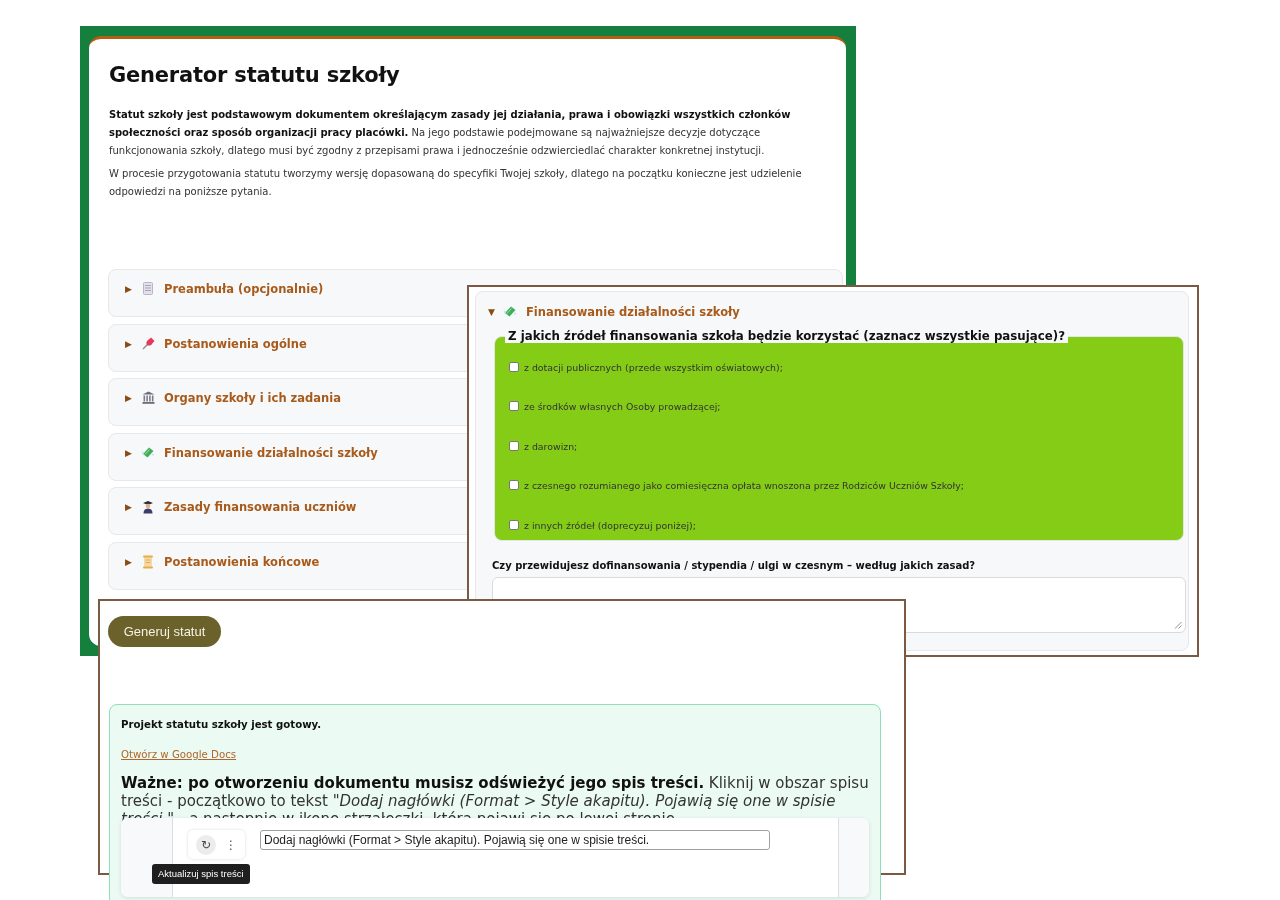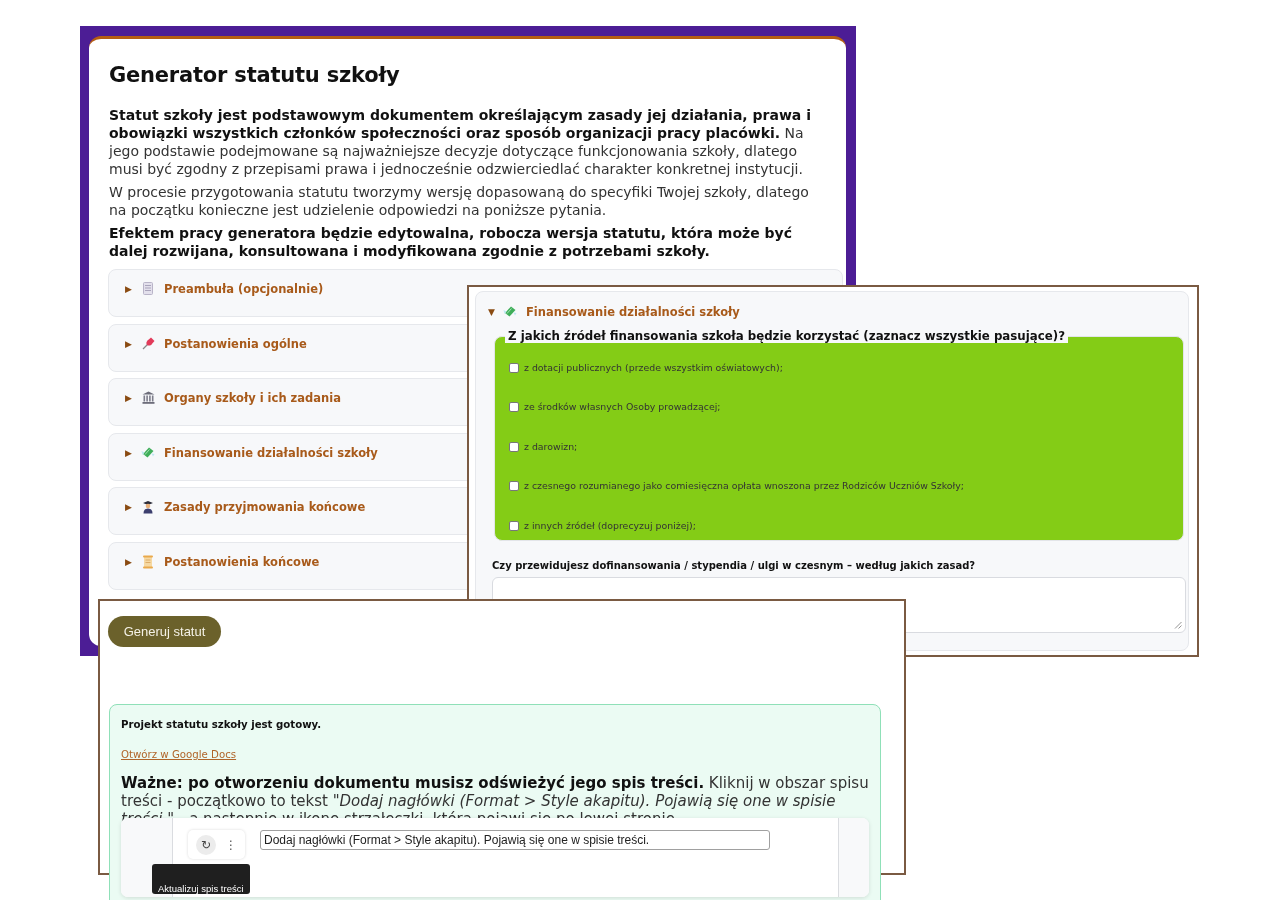--- a/index.html
+++ b/index.html
@@ -1,30 +1,30 @@
 <!DOCTYPE html>
 <html><head>
 <meta charset="utf-8">
 <style>
   * { box-sizing: border-box; margin: 0; padding: 0; }
   html, body { width: 1280px; height: 900px; background: #ffffff; overflow: hidden; position: relative; font-family: "DejaVu Sans", sans-serif; color: #222; }
 
   
   #main-page {
     position: absolute; left: 80px; top: 26px; width: 776px; height: 630px;
-    background: #4c1d95;
+    background: #15803d;
   }
   #main-card {
     position: absolute; left: 9px; top: 10px; width: 757px; height: 610px;
     background: #ffffff; border-radius: 12px;
     border-top: 3px solid #b55d12;
     box-shadow: 0 1px 2px rgba(0,0,0,0.05);
   }
   .page-title { position: absolute; left: 20px; top: 24px; font-size: 21px; font-weight: bold; color: #111; letter-spacing: -0.2px; }
-  .intro { position: absolute; left: 20px; top: 67px; width: 720px; font-size: 14px; line-height: 18px; color: #333; }
+  .intro { position: absolute; left: 20px; top: 67px; width: 720px; font-size: 10px; line-height: 18px; color: #333; }
   .intro p { margin-bottom: 5px; }
   .intro b { color: #111; }
 
   .acc-list { position: absolute; left: 19px; top: 230px; width: 735px; }
   .acc-item {
     height: 48px; margin-bottom: 6.5px; background: #f7f8fa;
     border: 1px solid #e6e8ec; border-radius: 8px;
     display: flex; align-items: flex-start; padding: 12px 0 0 16px;
   }
   .acc-arrow { font-size: 9px; color: #8a4b12; width: 15px; margin-top: 2px; }
@@ -43,21 +43,21 @@
   .fin-header { position: absolute; left: 12px; top: 13px; display: flex; align-items: center; }
   .fin-header .acc-arrow { width: 14px; margin-top: 0; }
   .fieldset {
     position: absolute; left: 18px; top: 44px; width: 690px; height: 205px;
     border: 1px solid #e3e5e9; border-radius: 8px; background: #84cc16;
   }
   .legend {
     position: absolute; left: 10px; top: -8px; background: #f7f8fa; padding: 0 3px;
     font-size: 11.8px; font-weight: bold; color: #111;
   }
-  .cb-row { position: absolute; left: 14px; display: flex; align-items: flex-end; font-size: 9.4px; color: #333; }
+  .cb-row { position: absolute; left: 14px; display: flex; align-items: flex-start; font-size: 9.4px; color: #333; }
   .cb { width: 10px; height: 10px; border: 1px solid #777; border-radius: 2px; background: #fff; margin-right: 5px; }
   .q-label { position: absolute; left: 16px; top: 268px; font-size: 10px; font-weight: bold; color: #111; }
   .textarea {
     position: absolute; left: 16px; top: 285px; width: 694px; height: 56px;
     background: #fff; border: 1px solid #d9dbe0; border-radius: 6px;
   }
   .resize-grip { position: absolute; right: 3px; bottom: 3px; width: 8px; height: 8px; }
 
   
   #result-panel {
@@ -95,35 +95,34 @@
     background: #ececec; text-align: center; line-height: 20px; font-size: 12px; color: #444;
     font-family: "DejaVu Sans", sans-serif;
   }
   .more-btn { position: absolute; left: 37px; top: 5px; width: 10px; height: 20px; text-align: center; line-height: 20px; font-size: 12px; color: #555; }
   .toc-placeholder {
     position: absolute; left: 139px; top: 12px; width: 510px; height: 20px;
     border: 1px solid #a0a0a0; border-radius: 3px; background: #fff;
     font-family: "Liberation Sans", sans-serif; font-size: 12px; color: #222; line-height: 18px; padding-left: 3px;
   }
   .tooltip {
-    position: absolute; left: 31px; top: 46px; height: 20px; padding: 15px 6px;
+    position: absolute; left: 31px; top: 46px; height: 20px; padding: 0 6px;
     background: #1f1f1f; color: #fff; border-radius: 3px;
     font-family: "Liberation Sans", sans-serif; font-size: 9.5px; line-height: 20px;
   }
 </style>
 </head>
 <body>
 
 <div id="main-page">
   <div id="main-card">
     <h1 class="page-title">Generator statutu szkoły</h1>
     <div class="intro">
       <p><b>Statut szkoły jest podstawowym dokumentem określającym zasady jej działania, prawa i obowiązki wszystkich członków społeczności oraz sposób organizacji pracy placówki.</b><span> Na jego podstawie podejmowane są najważniejsze decyzje dotyczące funkcjonowania szkoły, dlatego musi być zgodny z przepisami prawa i jednocześnie odzwierciedlać charakter konkretnej instytucji.</span></p>
       <p>W procesie przygotowania statutu tworzymy wersję dopasowaną do specyfiki Twojej szkoły, dlatego na początku konieczne jest udzielenie odpowiedzi na poniższe pytania.</p>
-      <p><b>Efektem pracy generatora będzie edytowalna, robocza wersja statutu, która może być dalej rozwijana, konsultowana i modyfikowana zgodnie z potrzebami szkoły.</b></p>
     </div>
 
     <div class="acc-list">
       <div class="acc-item">
         <span class="acc-arrow">▶</span>
         <span class="acc-icon">
           <svg width="10" height="13" viewBox="0 0 10 13">
               <rect x="0.5" y="0.5" width="9" height="12" rx="1" fill="#e3e0ec" stroke="#b9b4c8"></rect>
               <line x1="2" y1="3.5" x2="8" y2="3.5" stroke="#a9a4bb"></line>
               <line x1="2" y1="6" x2="8" y2="6" stroke="#a9a4bb"></line>
@@ -171,21 +170,21 @@
       </div>
       <div class="acc-item">
         <span class="acc-arrow">▶</span>
         <span class="acc-icon">
           <svg width="12" height="14" viewBox="0 0 12 14">
               <path d="M1 3 L6 1 L11 3 L6 5 Z" fill="#2b2b38"></path>
               <circle cx="6" cy="6" r="2.3" fill="#e8b07a"></circle>
               <path d="M1.5 13.5 Q1.5 8.5 6 8.5 Q10.5 8.5 10.5 13.5 Z" fill="#3c3f6e"></path>
             </svg>
         </span>
-        <span class="acc-label">Zasady przyjmowania końcowe</span>
+        <span class="acc-label">Zasady finansowania uczniów</span>
       </div>
       <div class="acc-item">
         <span class="acc-arrow">▶</span>
         <span class="acc-icon">
           <svg width="12" height="14" viewBox="0 0 12 14">
               <rect x="2" y="1" width="8" height="12" fill="#f6d9a3"></rect>
               <rect x="1" y="0.5" width="10" height="2" rx="1" fill="#e9a94c"></rect>
               <rect x="1" y="11.5" width="10" height="2" rx="1" fill="#e9a94c"></rect>
               <line x1="3.5" y1="5" x2="8.5" y2="5" stroke="#d8a25a" stroke-width="0.8"></line>
               <line x1="3.5" y1="7.5" x2="8.5" y2="7.5" stroke="#d8a25a" stroke-width="0.8"></line>

